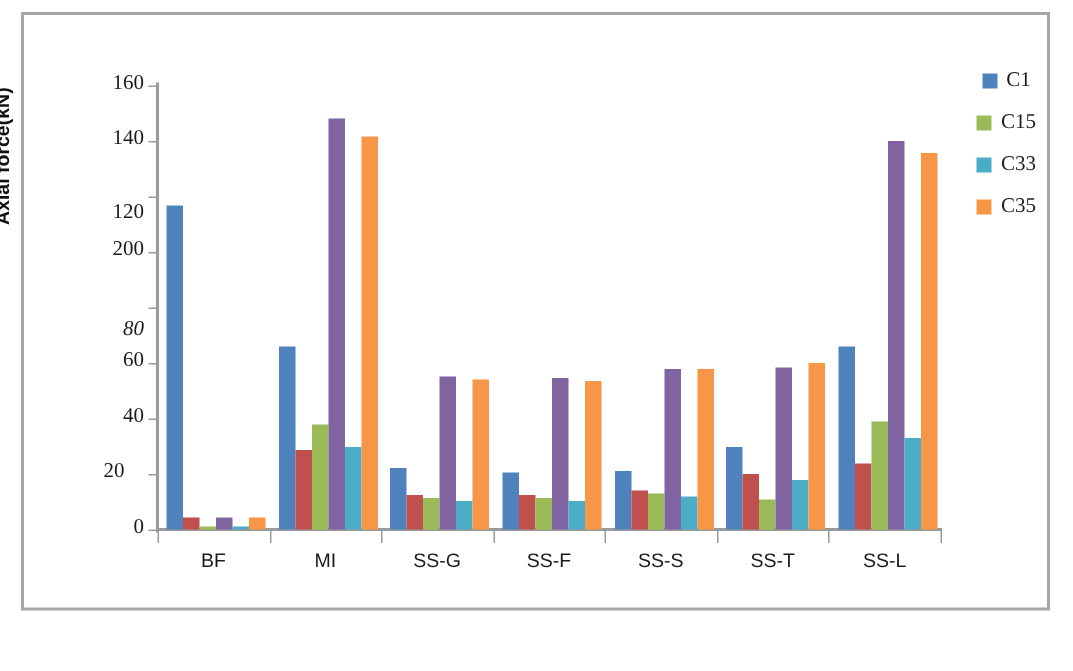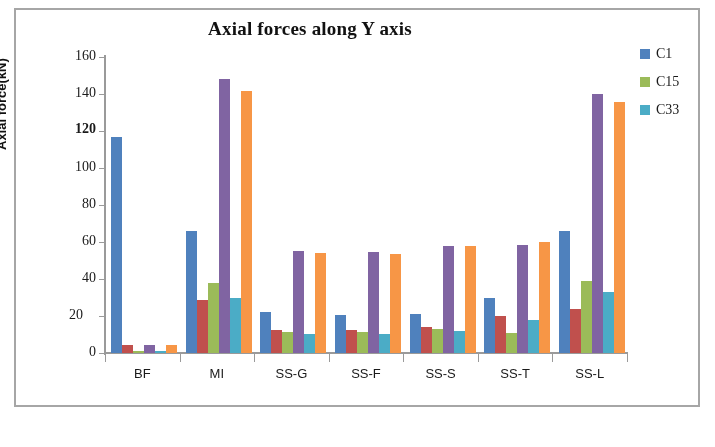--- a/index.html
+++ b/index.html
@@ -50,50 +50,49 @@
   .bar{position:absolute;bottom:0;width:11px;}
 
   .xtick{position:absolute;top:353px;width:1px;height:9px;background:#9a9a9a;}
   .xlabel{
     position:absolute;top:366px;width:80px;text-align:center;
     font-family:"Liberation Sans",sans-serif;font-size:13px;color:#1a1a1a;
   }
 
   
   #legend{position:absolute;left:640px;top:40px;width:62px;}
-  .legend-item{display:flex;align-items:center;height:28px;}
+  .legend-item{display:flex;align-items:center;height:28px;justify-content:center;}
   .legend-swatch{width:10px;height:10px;margin-right:6px;flex:0 0 auto;}
   .legend-label{
     font-family:"Liberation Serif",serif;font-size:14px;color:#1a1a1a;line-height:1;
   }
 
   #caption{
     position:absolute;left:0;top:418px;width:715px;text-align:center;
     font-family:"Liberation Serif",serif;font-size:16px;color:#1a1a1a;
   }
 </style>
 </head>
 <body>
 
 <div id="figure">
 
   <div id="chart-frame"></div>
 
-  <div id="chart-title">Axial forces along Y axis</div>
 
   <div id="y-axis-title">Axial force(kN)</div>
 
   <div id="ylabels">
       <div class="ylabel" style="top: 344px;">0</div>
       <div class="ylabel" style="top: 307px; text-align: center;">20</div>
       <div class="ylabel" style="top: 270px;">40</div>
       <div class="ylabel" style="top: 233px;">60</div>
-      <div class="ylabel" style="top: 196px;">80</div>
-      <div class="ylabel" style="top: 159px;">100</div>
-      <div class="ylabel" style="top: 121px; font-weight: bold;">120</div>
+      <div class="ylabel" style="top: 212px; font-style: italic;">80</div>
+      <div class="ylabel" style="top: 159px;">200</div>
+      <div class="ylabel" style="top: 134px;">120</div>
       <div class="ylabel" style="top: 85px; text-align: right;">140</div>
       <div class="ylabel" style="top: 48px;">160</div>
     </div>
   <div id="yticks-holder">
       <div class="ytick" style="top: 353px;"></div>
       <div class="ytick" style="top: 316px;"></div>
       <div class="ytick" style="top: 279px;"></div>
       <div class="ytick" style="top: 242px;"></div>
       <div class="ytick" style="top: 205px;"></div>
       <div class="ytick" style="top: 168px;"></div>
@@ -188,15 +187,19 @@
         <span class="legend-label">C1</span>
       </div>
       <div class="legend-item">
         <span class="legend-swatch" style="background: rgb(155, 187, 89);"></span>
         <span class="legend-label">C15</span>
       </div>
       <div class="legend-item">
         <span class="legend-swatch" style="background: rgb(75, 172, 198);"></span>
         <span class="legend-label">C33</span>
       </div>
+      <div class="legend-item">
+        <span class="legend-swatch" style="background: rgb(247, 150, 70);"></span>
+        <span class="legend-label">C35</span>
+      </div>
     </div>
 
 </div>
 
 </body></html>

